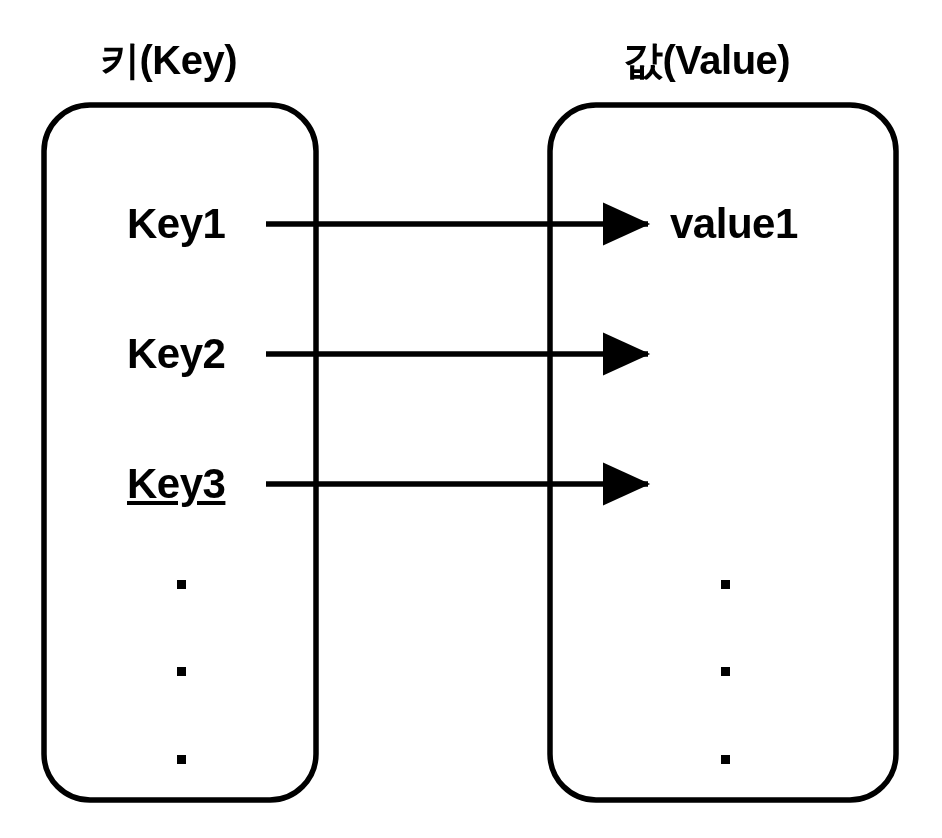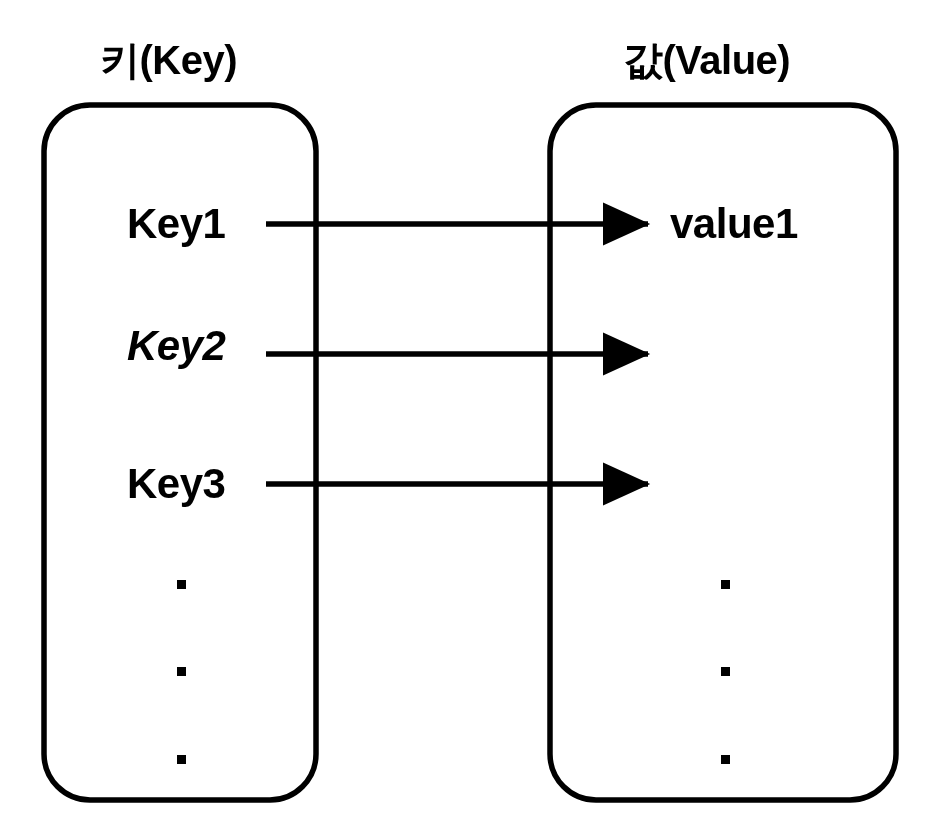--- a/index.html
+++ b/index.html
@@ -85,22 +85,22 @@
 
     <line x1="266" y1="224" x2="648" y2="224" stroke="#000000" stroke-width="5.5" marker-end="url(#arrowhead)"></line>
     <line x1="266" y1="354" x2="648" y2="354" stroke="#000000" stroke-width="5.5" marker-end="url(#arrowhead)"></line>
     <line x1="266" y1="484" x2="648" y2="484" stroke="#000000" stroke-width="5.5" marker-end="url(#arrowhead)"></line>
   </svg>
 
   <div class="label column-title title-key">키(Key)</div>
   <div class="label column-title title-value">값(Value)</div>
 
   <div class="label entry-label key-label" style="top:224px;">Key1</div>
-  <div class="label entry-label key-label" style="top:346px;font-style:italic;">Key2</div>
-  <div class="label entry-label key-label" style="top:484px;">Key3</div>
+  <div class="label entry-label key-label" style="top:354px;">Key2</div>
+  <div class="label entry-label key-label" style="top:484px;text-decoration:underline;">Key3</div>
 
   <div class="label entry-label value-label" style="top:224px;">value1</div>
 
   <div class="dot" style="left:177px; top:580px;"></div>
   <div class="dot" style="left:177px; top:667px;"></div>
   <div class="dot" style="left:177px; top:755px;"></div>
 
   <div class="dot" style="left:721px; top:580px;"></div>
   <div class="dot" style="left:721px; top:667px;"></div>
   <div class="dot" style="left:721px; top:755px;"></div>

